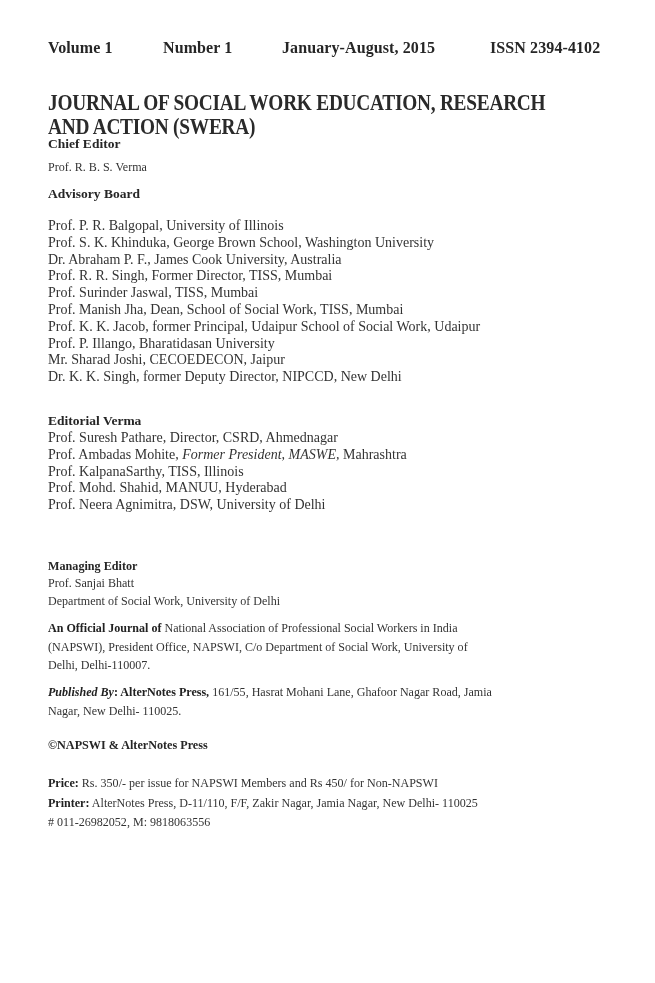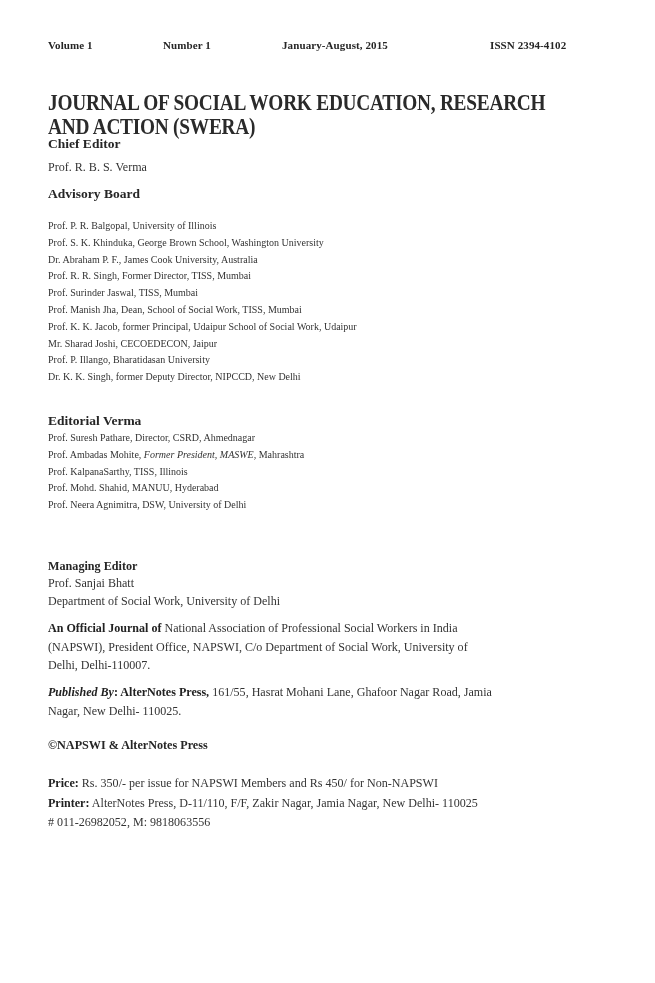--- a/index.html
+++ b/index.html
@@ -2,30 +2,30 @@
 <html><head>
 <meta charset="utf-8">
 <style>
   html, body { margin: 0; padding: 0; background: #ffffff; }
   body {
     width: 655px; height: 983px; position: relative; overflow: hidden;
     font-family: "Liberation Serif", "DejaVu Serif", serif;
     color: #2b2b2b;
   }
   .abs { position: absolute; white-space: nowrap; }
-  .hdr { font-weight: bold; font-size: 11px; top: 39px; color: #262626; letter-spacing: 0.1px; }
+  .hdr { font-weight: bold; font-size: 16px; top: 39px; color: #262626; letter-spacing: 0.1px; }
   .title {
     left: 48px; font-weight: bold; font-size: 22.5px; color: #2a2a2a;
     transform: scaleX(0.86); transform-origin: left top; letter-spacing: -0.3px;
   }
   .label { font-weight: bold; font-size: 13.5px; color: #262626; left: 48px; }
   .line { font-size: 13.4px; left: 48px; color: #333; }
   .cond { transform: scaleX(0.9); transform-origin: left top; }
   .list { position: absolute; left: 48px; margin: 0; padding: 0; list-style: none; }
-  .list li { font-size: 10px; line-height: 16.8px; height: 16.8px; white-space: nowrap; color: #333; }
+  .list li { font-size: 14px; line-height: 16.8px; height: 16.8px; white-space: nowrap; color: #333; }
   .para { position: absolute; left: 48px; width: 600px; font-size: 13.4px; line-height: 18.5px; color: #333; }
   .para-c { transform: scaleX(0.9); transform-origin: left top; width: 640px; white-space: nowrap; }
   b { color: #222; }
   i { font-style: italic; }
 </style>
 </head>
 <body>
 
 <div>
   <span class="abs hdr" style="left:48px;">Volume 1</span>
@@ -47,22 +47,22 @@
 <div>
   <div class="abs label" style="top:186px;">Advisory Board</div>
   <ul class="list" style="top:218px;">
     <li>Prof. P. R. Balgopal, University of Illinois</li>
     <li>Prof. S. K. Khinduka, George Brown School, Washington University</li>
     <li>Dr. Abraham P. F., James Cook University, Australia</li>
     <li>Prof. R. R. Singh, Former Director, TISS, Mumbai</li>
     <li>Prof. Surinder Jaswal, TISS, Mumbai</li>
     <li>Prof. Manish Jha, Dean, School of Social Work, TISS, Mumbai</li>
     <li>Prof. K. K. Jacob, former Principal, Udaipur School of Social Work, Udaipur</li>
+    <li>Prof. P. Illango, Bharatidasan University</li>
     <li>Mr. Sharad Joshi, CECOEDECON, Jaipur</li>
-    <li>Prof. P. Illango, Bharatidasan University</li>
     <li>Dr. K. K. Singh, former Deputy Director, NIPCCD, New Delhi</li>
   </ul>
 </div>
 
 <div>
   <div class="abs label" style="top:413px;">Editorial Verma</div>
   <ul class="list" style="top:430px;">
     <li><span>Prof. Suresh Pathare, Director, CSRD, Ahmednagar</span></li>
     <li><span>Prof. Ambadas Mohite, </span><i>Former President, MASWE,</i><span> Mahrashtra</span></li>
     <li><span>Prof. KalpanaSarthy, TISS, Illinois</span></li>

